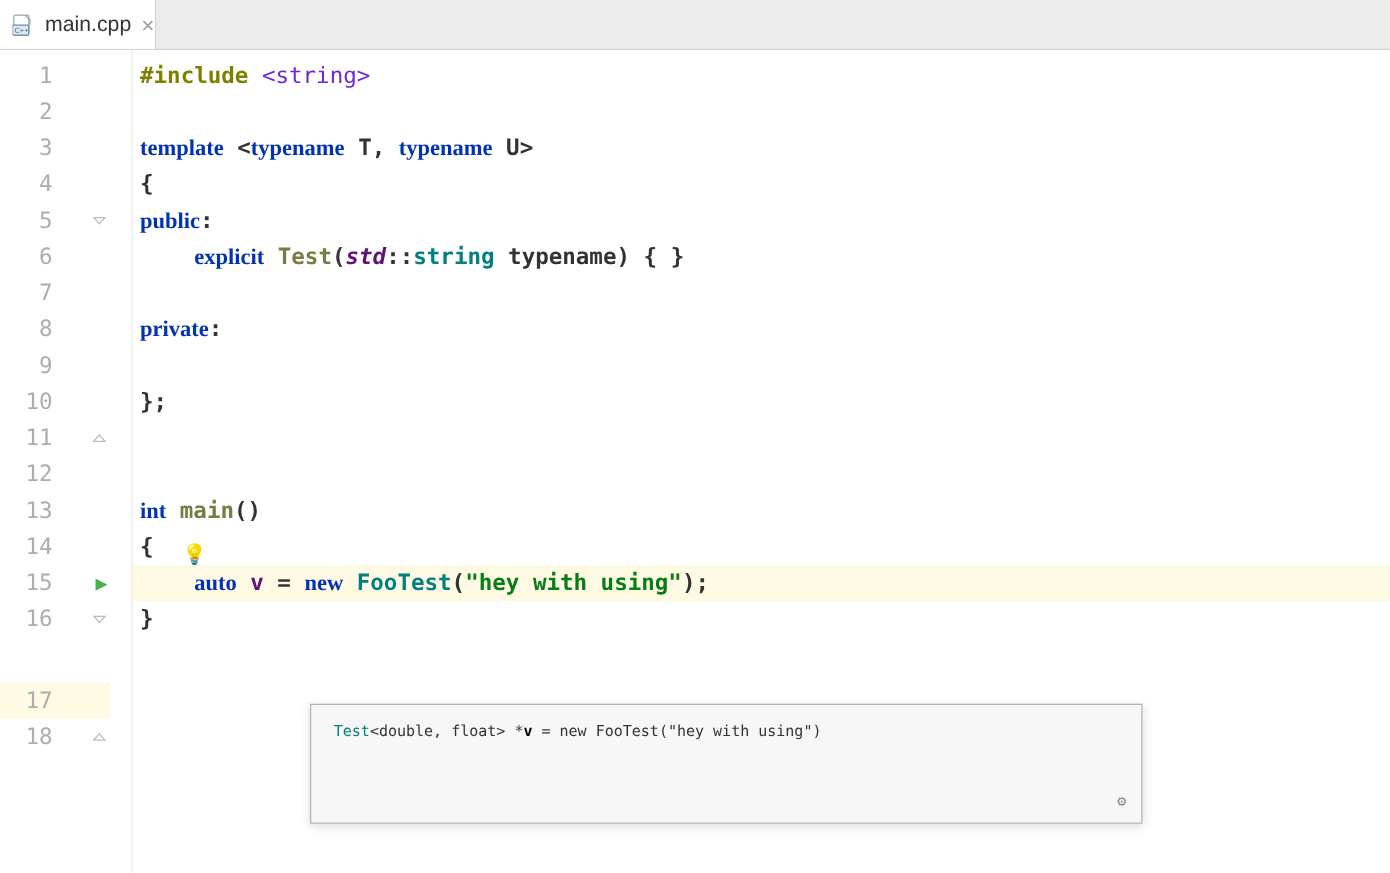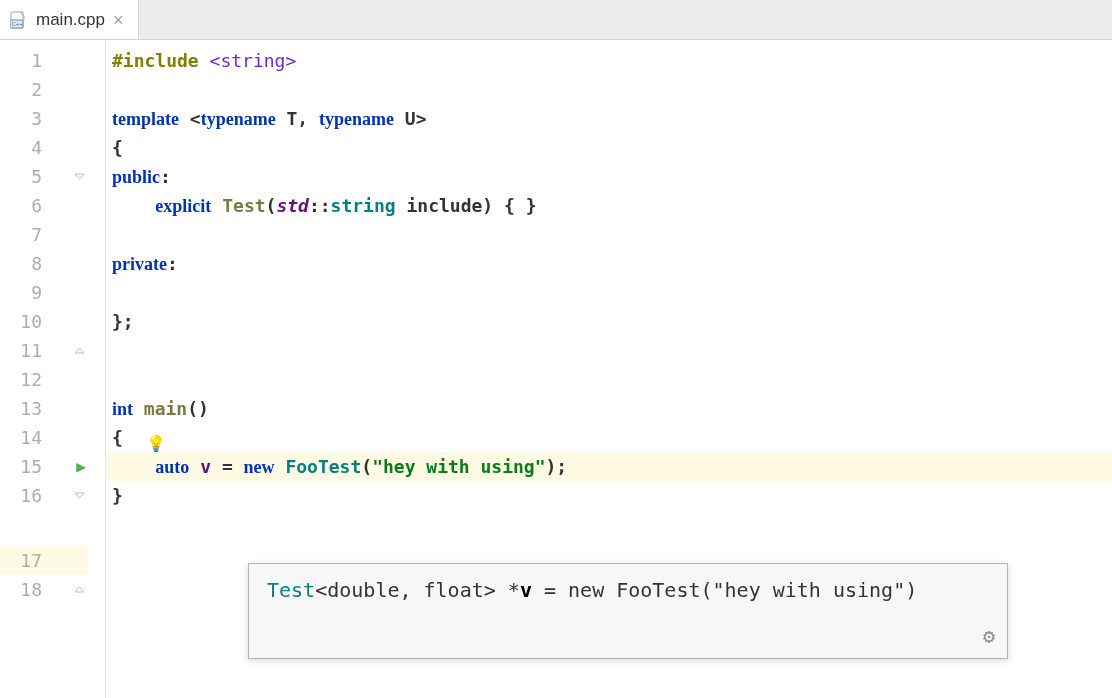--- a/index.html
+++ b/index.html
@@ -1,18 +1,18 @@
 <!DOCTYPE html>
 <html><head>
 <meta charset="utf-8">
 <style>
   * { margin: 0; padding: 0; box-sizing: border-box; }
   html, body { width: 1112px; height: 698px; overflow: hidden; background: #fff; font-family: Menlo, Consolas, "DejaVu Sans Mono", monospace; font-size: 18px; }
   .tabbar { height: 40px; background: #ececec; border-bottom: 1px solid #d4d4d4; display: flex; align-items: stretch; }
-  .tab { background: #fff; border-right: 1px solid #d4d4d4; display: flex; align-items: center; padding: 0 14px 0 10px; gap: 8px; font-family: "Helvetica Neue", Arial, sans-serif; font-size: 17px; color: #333; }
+  .tab { background: #fff; border-right: 1px solid #d4d4d4; display: flex; align-items: center; padding: 0 0 0 10px; gap: 8px; font-family: "Helvetica Neue", Arial, sans-serif; font-size: 17px; color: #333; }
   .tab .file-icon { width: 18px; height: 18px; display: inline-flex; align-items: center; justify-content: center; }
   .tab .close { color: #9e9e9e; font-size: 18px; line-height: 1; }
   .editor { display: flex; height: calc(698px - 40px); position: relative; }
   .gutter { width: 88px; background: #fff; border-right: none; text-align: right; color: #adadad; font-size: 18px; padding-top: 6px; user-select: none; position: relative; }
   .gutter .ln { height: 29px; line-height: 29px; padding-right: 46px; position: relative; }
   .gutter .ln .gutter-icons { position: absolute; right: 2px; top: 0; height: 29px; display: flex; align-items: center; gap: 2px; }
   .gutter-border { width: 18px; background: #fff; border-right: 1px solid #e8e8e8; }
   .code { flex: 1; padding-top: 6px; position: relative; font-weight: bold; }
   .line { height: 29px; line-height: 29px; white-space: pre; padding-left: 6px; position: relative; }
   .line.current { background: #fffae3; }
@@ -25,21 +25,21 @@
   .type { color: #008080; }
   .ns { color: #660e7a; font-style: italic; }
   .func { color: #7a7a43; }
   .param { color: #333; }
   .punct { color: #333; }
   .var { color: #660e7a; }
   .fold { display:inline-flex; align-items:center; justify-content:center; width:14px; height:14px; }
   .run-tri { color:#4caf50; font-size:16px; }
   .bulb { font-size: 16px; position: absolute; left: 40px; top: 6px; }
   
-  .tooltip { position: absolute; left: 248px; top: 523px; width: 760px; height: 96px; background: #f7f7f7; border: 1px solid #b3b3b3; box-shadow: 0 2px 8px rgba(0,0,0,0.15); padding: 14px 18px; font-weight: normal; font-size: 20px; color: #333; }
+  .tooltip { position: absolute; left: 248px; top: 523px; width: 666px; height: 96px; background: #f7f7f7; border: 1px solid #b3b3b3; box-shadow: 0 2px 8px rgba(0,0,0,0.15); padding: 14px 18px; font-weight: normal; font-size: 12px; color: #333; }
   .tooltip .t-type { color: #008080; }
   .tooltip .t-var { color: #000; font-weight: bold; }
   .tooltip .gear { position: absolute; right: 12px; bottom: 10px; color: #888; }
   .fold-svg { stroke:#bdbdbd; fill:#fff; }
 </style>
 </head>
 <body>
 
 <div class="tabbar">
   <div class="tab">
@@ -113,21 +113,21 @@
         </span>
     </div>
   </div>
   <div class="gutter-border"></div>
   <div class="code">
     <div class="line"><span class="kw-olive">#include </span><span class="inc">&lt;string&gt;</span></div>
     <div class="line"></div>
     <div class="line"><span class="kw">template</span><span class="punct"> &lt;</span><span class="kw">typename</span><span class="punct"> T, </span><span class="kw">typename</span><span class="punct"> U&gt;</span></div>
     <div class="line"><span class="punct">{</span></div>
     <div class="line"><span class="kw">public</span><span class="punct">:</span></div>
-    <div class="line"><span>    </span><span class="kw">explicit</span><span> </span><span class="func">Test</span><span class="punct">(</span><span class="ns">std</span><span class="punct">::</span><span class="type">string</span><span class="param"> include) { }</span></div>
+    <div class="line"><span>    </span><span class="kw">explicit</span><span> </span><span class="func">Test</span><span class="punct">(</span><span class="ns">std</span><span class="punct">::</span><span class="type">string</span><span class="param"> typename) { }</span></div>
     <div class="line"></div>
     <div class="line"><span class="kw">private</span><span class="punct">:</span></div>
     <div class="line"></div>
     <div class="line"><span class="punct">};</span></div>
     <div class="line"></div>
     <div class="line"></div>
     <div class="line"><span class="kw">int</span><span> </span><span class="func">main</span><span class="punct">()</span></div>
     <div class="line" style="position:relative;"><span class="punct">{</span><span class="bulb">💡</span></div>
     <div class="line current"><span>    </span><span class="kw">auto</span><span> </span><span class="var">v</span><span class="punct"> = </span><span class="kw">new</span><span> </span><span class="type">FooTest</span><span class="punct">(</span><span class="str-bold">"hey with using"</span><span class="punct">);</span></div>
     <div class="line"><span class="punct">}</span></div>

